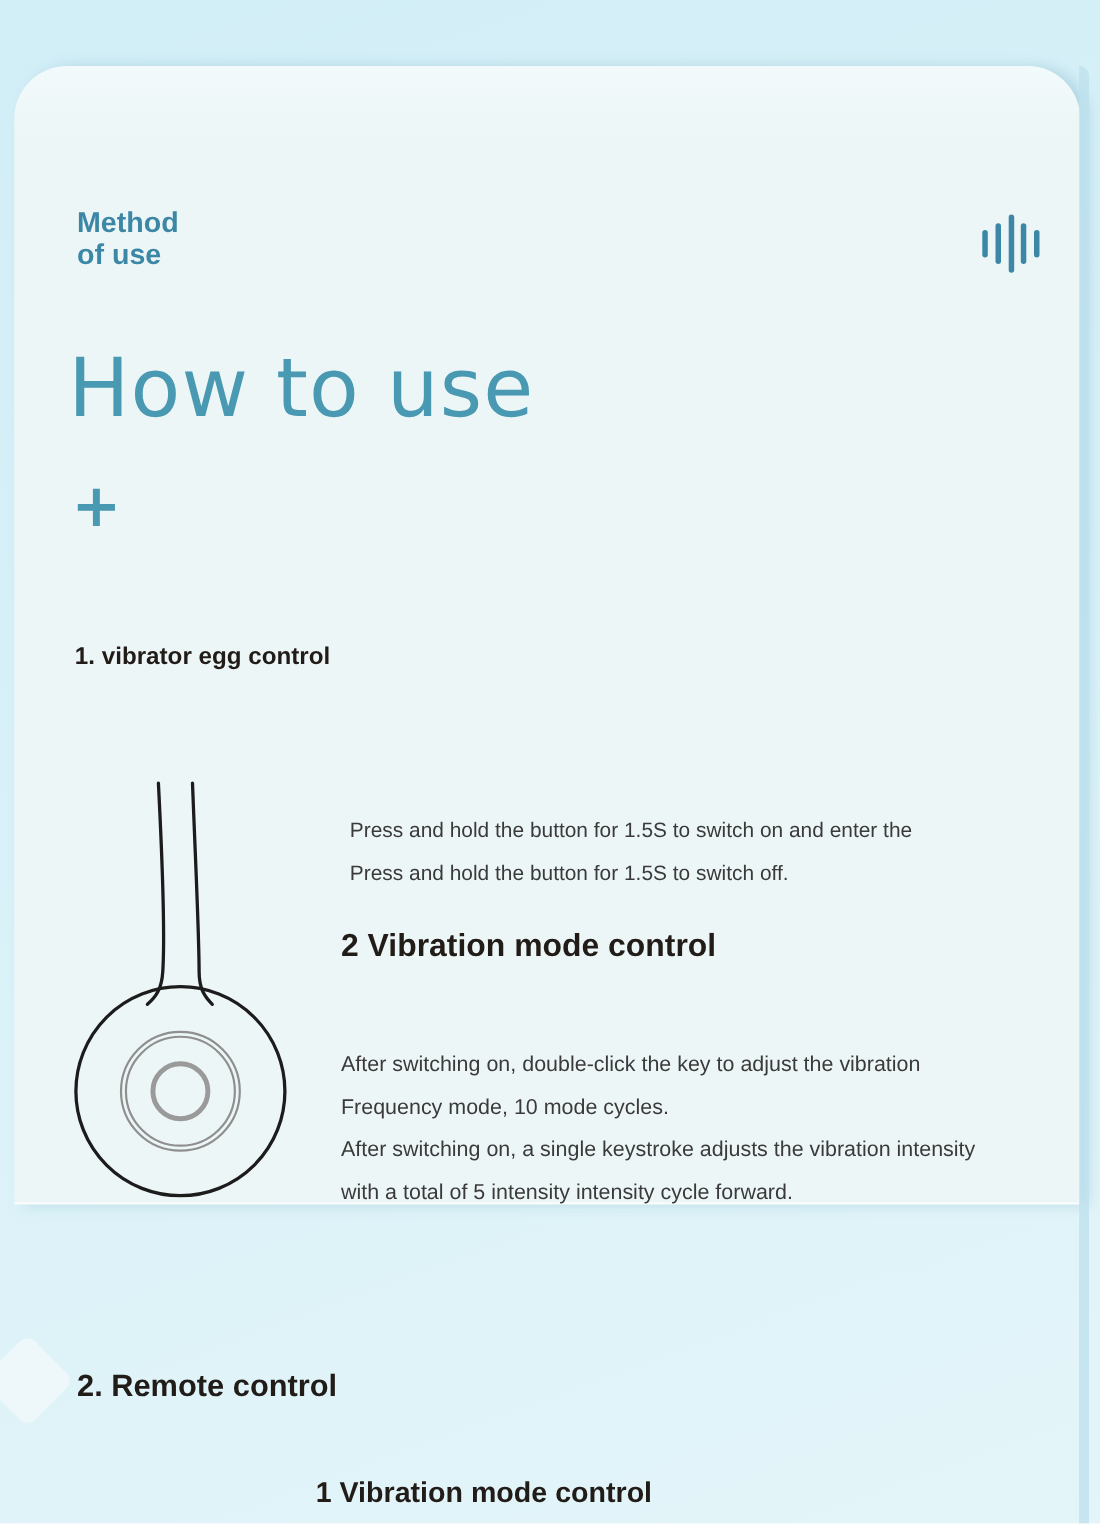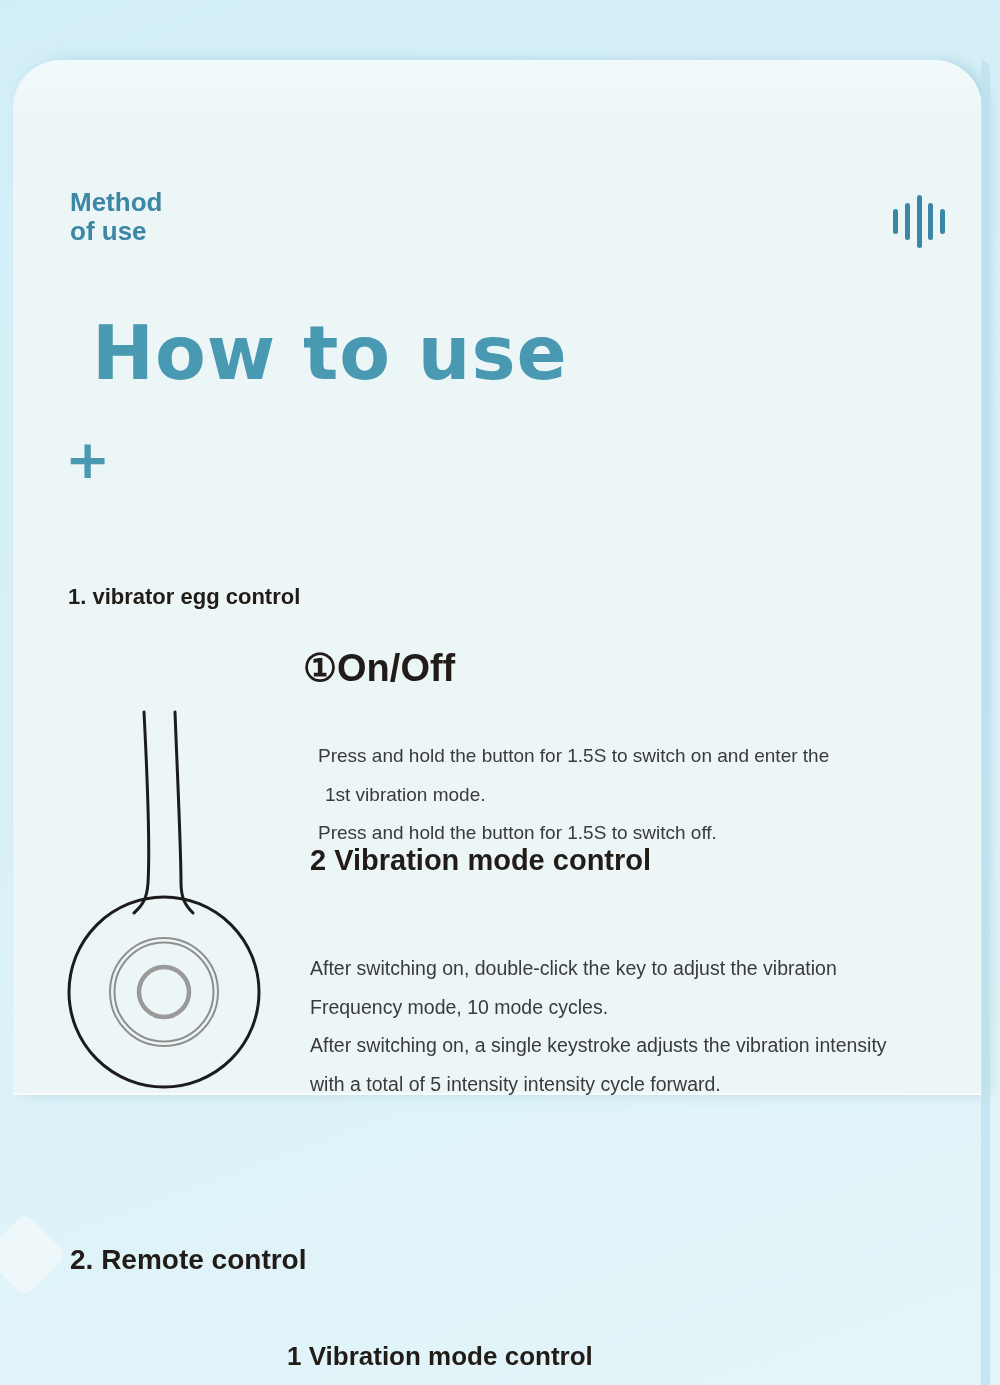--- a/index.html
+++ b/index.html
@@ -50,23 +50,22 @@
   .wave-icon span{
     display:block; width:5px; border-radius:3px;
     background:var(--eyebrow);
   }
   .wave-icon .b1{height:25px;}
   .wave-icon .b2{height:37px;}
   .wave-icon .b3{height:53px;}
   .page-title{
     left:49px; top:250px;
     font-family:"DejaVu Sans", sans-serif;
-    font-size:74px; font-weight:700; letter-spacing:1px;
+    font-size:74px; font-weight:400; letter-spacing:1px;
     color:var(--accent);
-    margin-left:30px;
   }
   .plus-mark{
     left:52px; top:368px;
     font-family:"DejaVu Sans", sans-serif;
     font-size:54px; font-weight:700;
     color:var(--accent);
   }
   .h-section{
     font-weight:700; color:var(--heading-dark);
   }
@@ -110,25 +109,23 @@
     <span class="b2"></span>
     <span class="b1"></span>
   </div>
 
   <div class="abs page-title">How to use</div>
 
   <div class="abs plus-mark">+</div>
 
   <div class="abs h-section h-egg">1. vibrator egg control</div>
 
-  <div class="abs h-section h-onoff">①On/Off</div>
 
   <div class="abs para p-onoff">
     <div>Press and hold the button for 1.5S to switch on and enter the</div>
-    <div class="indent">1st vibration mode.</div>
     <div>Press and hold the button for 1.5S to switch off.</div>
   </div>
 
   <div class="abs h-section h-vib">2 Vibration mode control</div>
 
   <div class="abs para p-vib">
     <div>After switching on, double-click the key to adjust the vibration</div>
     <div>Frequency mode, 10 mode cycles.</div>
     <div>After switching on, a single keystroke adjusts the vibration intensity</div>
     <div>with a total of 5 intensity intensity cycle forward.</div>

